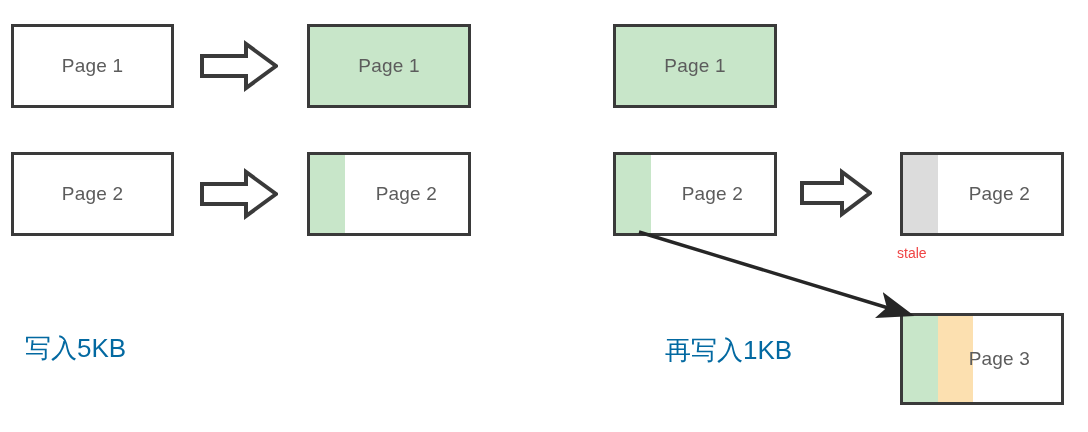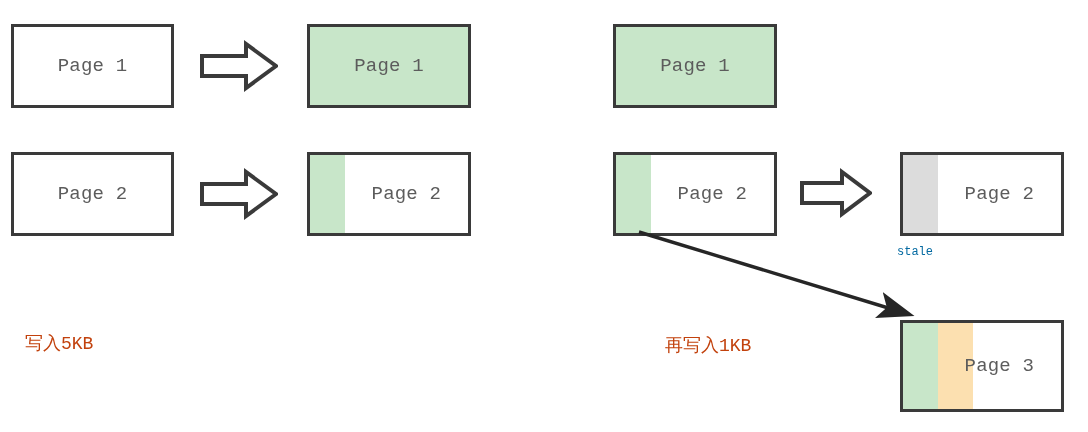--- a/index.html
+++ b/index.html
@@ -6,21 +6,21 @@
     margin: 0;
     padding: 0;
     background: #ffffff;
   }
   #canvas {
     position: relative;
     width: 1088px;
     height: 432px;
     background: #ffffff;
     overflow: hidden;
-    font-family: Liberation Mono, monospace;
+    font-family: Liberation Sans, sans-serif;
   }
 
   
   .page-box {
     position: absolute;
     box-sizing: border-box;
     border: 3px solid #3a3a3a;
     background: #ffffff;
     overflow: hidden;
   }
@@ -59,28 +59,28 @@
     left: 0;
     top: 0;
     width: 1088px;
     height: 432px;
     pointer-events: none;
   }
 
   
   .caption {
     position: absolute;
-    font-size: 18px;
-    color: #c2410c;
+    font-size: 26px;
+    color: #0369a1;
     white-space: nowrap;
   }
   .sub-note {
     position: absolute;
-    font-size: 12px;
-    color: #0369a1;
+    font-size: 14px;
+    color: #ef4444;
     white-space: nowrap;
   }
 </style>
 </head>
 <body>
 
 <div id="canvas">
 
   <div class="page-box" style="left:11px; top:24px; width:163px; height:84px;">
     <div class="page-label">Page 1</div>
@@ -130,21 +130,21 @@
     </svg>
   </div>
 
   <div class="page-box" style="left:900px; top:152px; width:164px; height:84px;">
     <div class="fill-layer" style="left:0; width:22%; background:#dcdcdc;"></div>
     <div class="page-label shifted">Page 2</div>
   </div>
 
   <div class="sub-note" style="left:897px; top:245px;">stale</div>
 
-  <div class="page-box" style="left:900px; top:320px; width:164px; height:92px;">
+  <div class="page-box" style="left:900px; top:313px; width:164px; height:92px;">
     <div class="fill-layer" style="left:0; width:22%; background:#c8e6c9;"></div>
     <div class="fill-layer" style="left:22%; width:22%; background:#fce0b0;"></div>
     <div class="page-label shifted">Page 3</div>
   </div>
 
   <div class="caption" style="left:665px; top:333px;">再写入1KB</div>
 
   <svg class="diag-arrow" viewBox="0 0 1088 432">
     <defs>
       <marker id="diagHead" markerWidth="11" markerHeight="8" refX="9" refY="4" orient="auto" markerUnits="strokeWidth">

